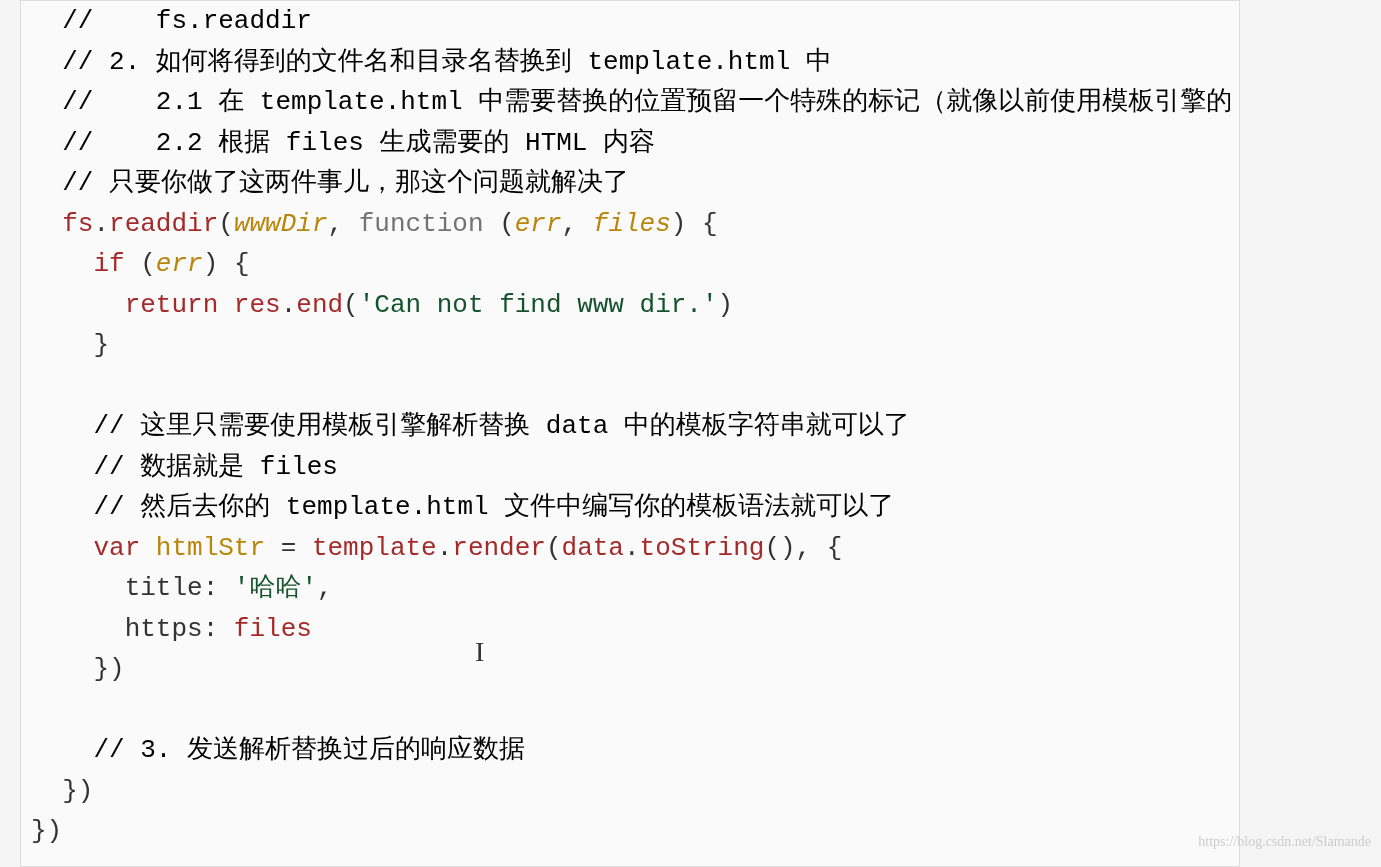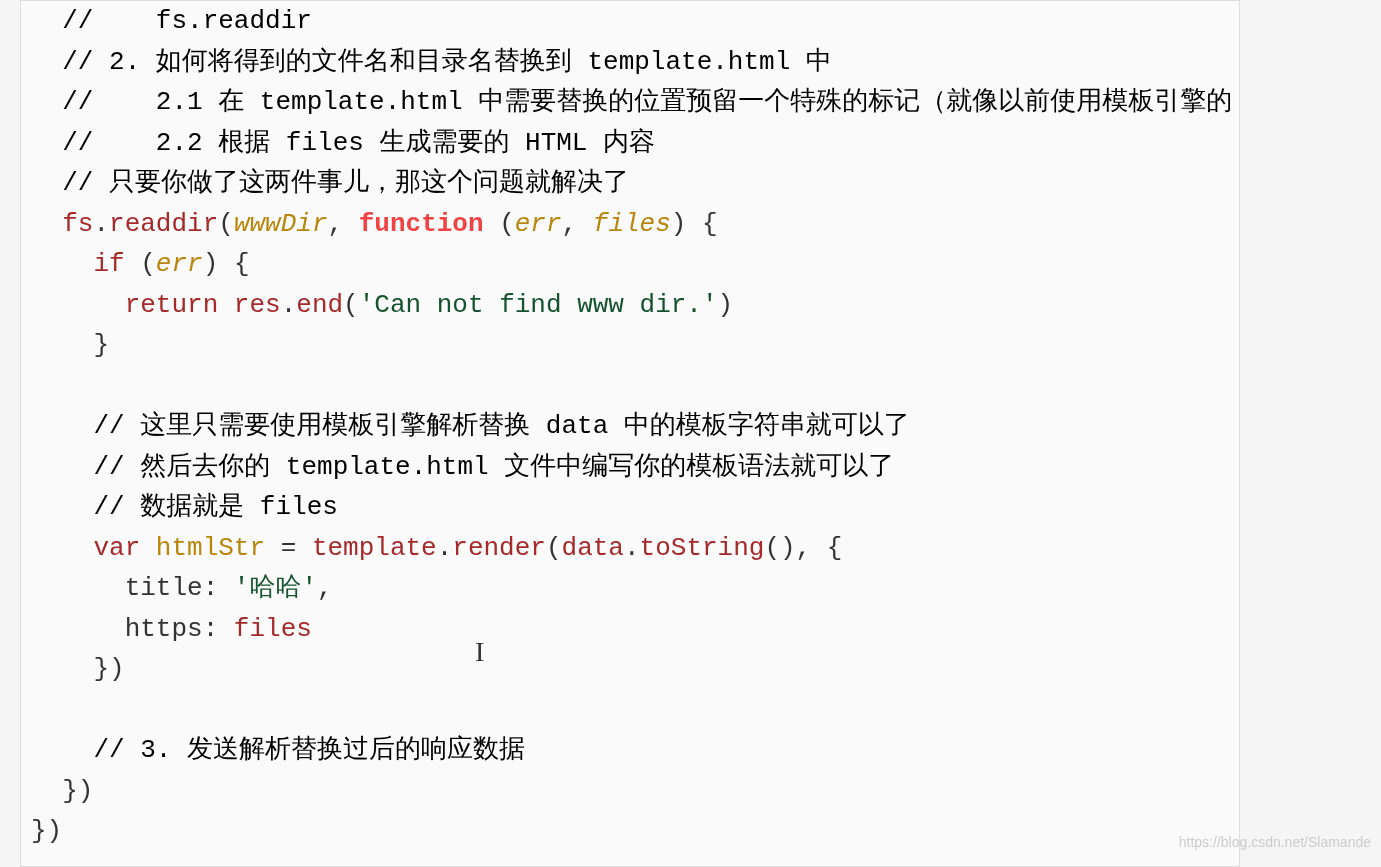--- a/index.html
+++ b/index.html
@@ -27,21 +27,21 @@
       width: 1220px;
       height: 100%;
     }
     .line {
       white-space: pre;
       min-height: 40.5px;
     }
     .comment { color: #000000; }
     .keyword { color: #a52a2a; }
     .param { color: #b8860b; font-style: italic; }
-    .function-kw { color: #ef4444; font-weight: bold; }
+    .function-kw { color: #737373; font-weight: normal; }
     .return-kw { color: #a52a2a; text-align: right; }
     .string { color: #14532d; }
     .var-kw { color: #a52a2a; text-align: right; }
     .var-name { color: #b8860b; }
     .prop { color: #333; }
     .render-kw { color: #a52a2a; }
     .punc { color: #333; }
     .if-kw { color: #a52a2a; }
     .cursor {
       position: absolute;
@@ -50,40 +50,40 @@
       font-family: serif;
       color: #333;
       font-size: 28px;
     }
     .watermark {
       position: absolute;
       bottom: 5px;
       right: 10px;
       color: #ccc;
       font-size: 14px;
-      font-family: Liberation Sans, sans-serif;
+      font-family: Liberation Serif, serif;
     }
   </style>
 </head>
 <body>
 
 <div class="code-container">
 <div class="line"><span>  </span><span class="comment">//    fs.readdir</span></div>
 <div class="line"><span>  </span><span class="comment">// 2. 如何将得到的文件名和目录名替换到 template.html 中</span></div>
 <div class="line"><span>  </span><span class="comment">//    2.1 在 template.html 中需要替换的位置预留一个特殊的标记（就像以前使用模板引擎的</span></div>
 <div class="line"><span>  </span><span class="comment">//    2.2 根据 files 生成需要的 HTML 内容</span></div>
 <div class="line"><span>  </span><span class="comment">// 只要你做了这两件事儿，那这个问题就解决了</span></div>
 <div class="line"><span>  </span><span class="keyword">fs</span><span class="punc">.</span><span class="render-kw">readdir</span><span class="punc">(</span><span class="param">wwwDir</span><span class="punc">, </span><span class="function-kw">function</span><span> </span><span class="punc">(</span><span class="param">err</span><span class="punc">, </span><span class="param">files</span><span class="punc">) {</span></div>
 <div class="line"><span>    </span><span class="if-kw">if</span><span class="punc"> (</span><span class="param">err</span><span class="punc">) {</span></div>
 <div class="line"><span>      </span><span class="return-kw">return</span><span> </span><span class="keyword">res</span><span class="punc">.</span><span class="render-kw">end</span><span class="punc">(</span><span class="string">'Can not find www dir.'</span><span class="punc">)</span></div>
 <div class="line"><span>    </span><span class="punc">}</span></div>
 <div class="line">&nbsp;</div>
 <div class="line"><span>    </span><span class="comment">// 这里只需要使用模板引擎解析替换 data 中的模板字符串就可以了</span></div>
+<div class="line"><span>    </span><span class="comment">// 数据就是 files</span></div>
 <div class="line"><span>    </span><span class="comment">// 然后去你的 template.html 文件中编写你的模板语法就可以了</span></div>
-<div class="line"><span>    </span><span class="comment">// 数据就是 files</span></div>
 <div class="line"><span>    </span><span class="var-kw">var</span><span> </span><span class="var-name">htmlStr</span><span class="punc"> = </span><span class="keyword">template</span><span class="punc">.</span><span class="render-kw">render</span><span class="punc">(</span><span class="keyword">data</span><span class="punc">.</span><span class="render-kw">toString</span><span class="punc">(), {</span></div>
 <div class="line"><span>      </span><span class="prop">title: </span><span class="string">'哈哈'</span><span class="punc">,</span></div>
 <div class="line"><span>      </span><span class="prop">https: </span><span class="keyword">files</span></div>
 <div class="line"><span>    </span><span class="punc">})</span></div>
 <div class="line">&nbsp;</div>
 <div class="line"><span>    </span><span class="comment">// 3. 发送解析替换过后的响应数据</span></div>
 <div class="line"><span>  </span><span class="punc">})</span></div>
 <div class="line"><span></span><span class="punc">})</span></div>
 </div>
 

